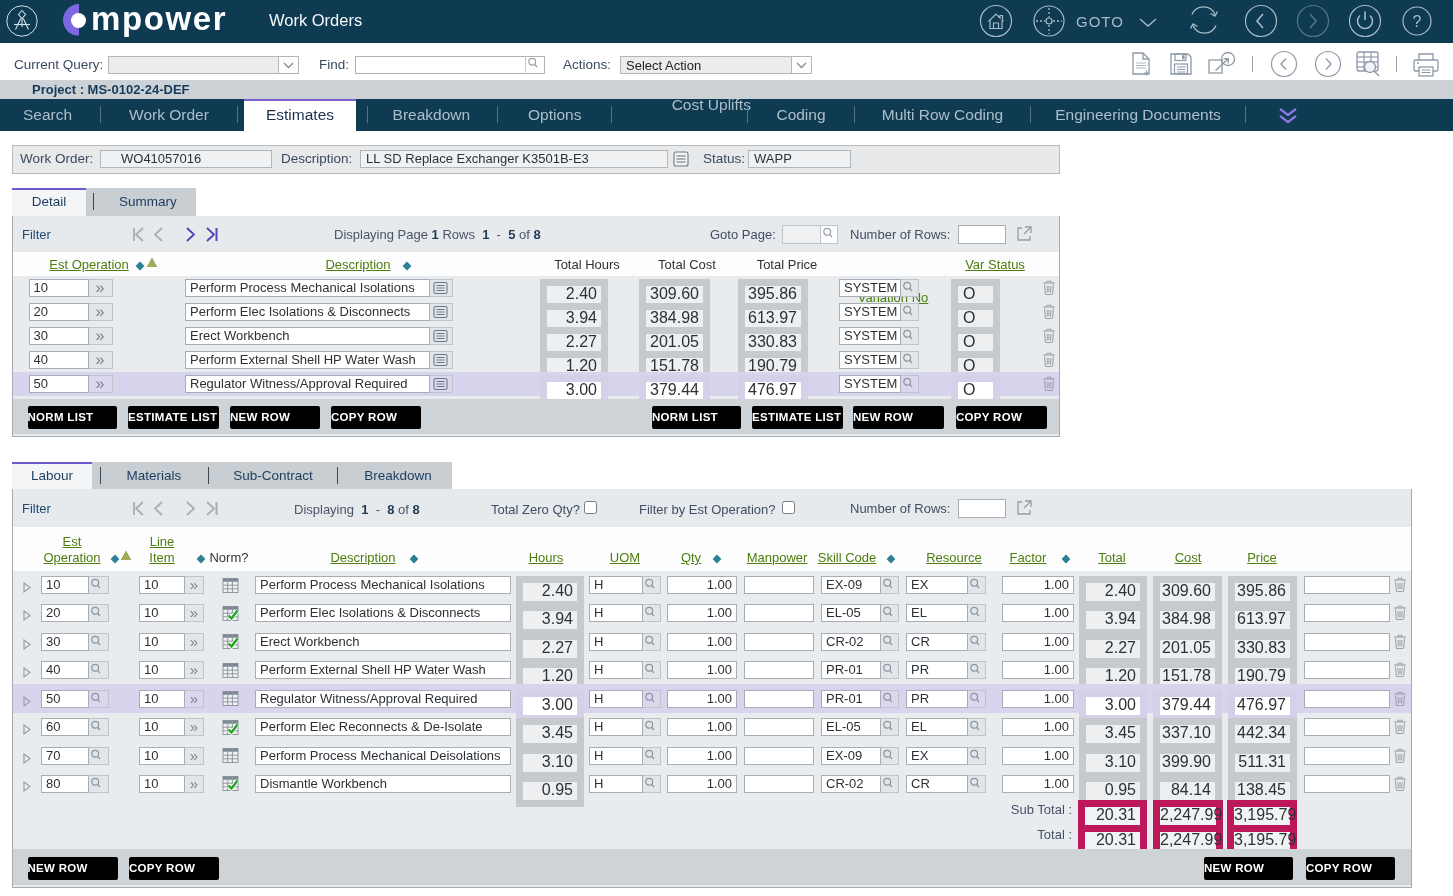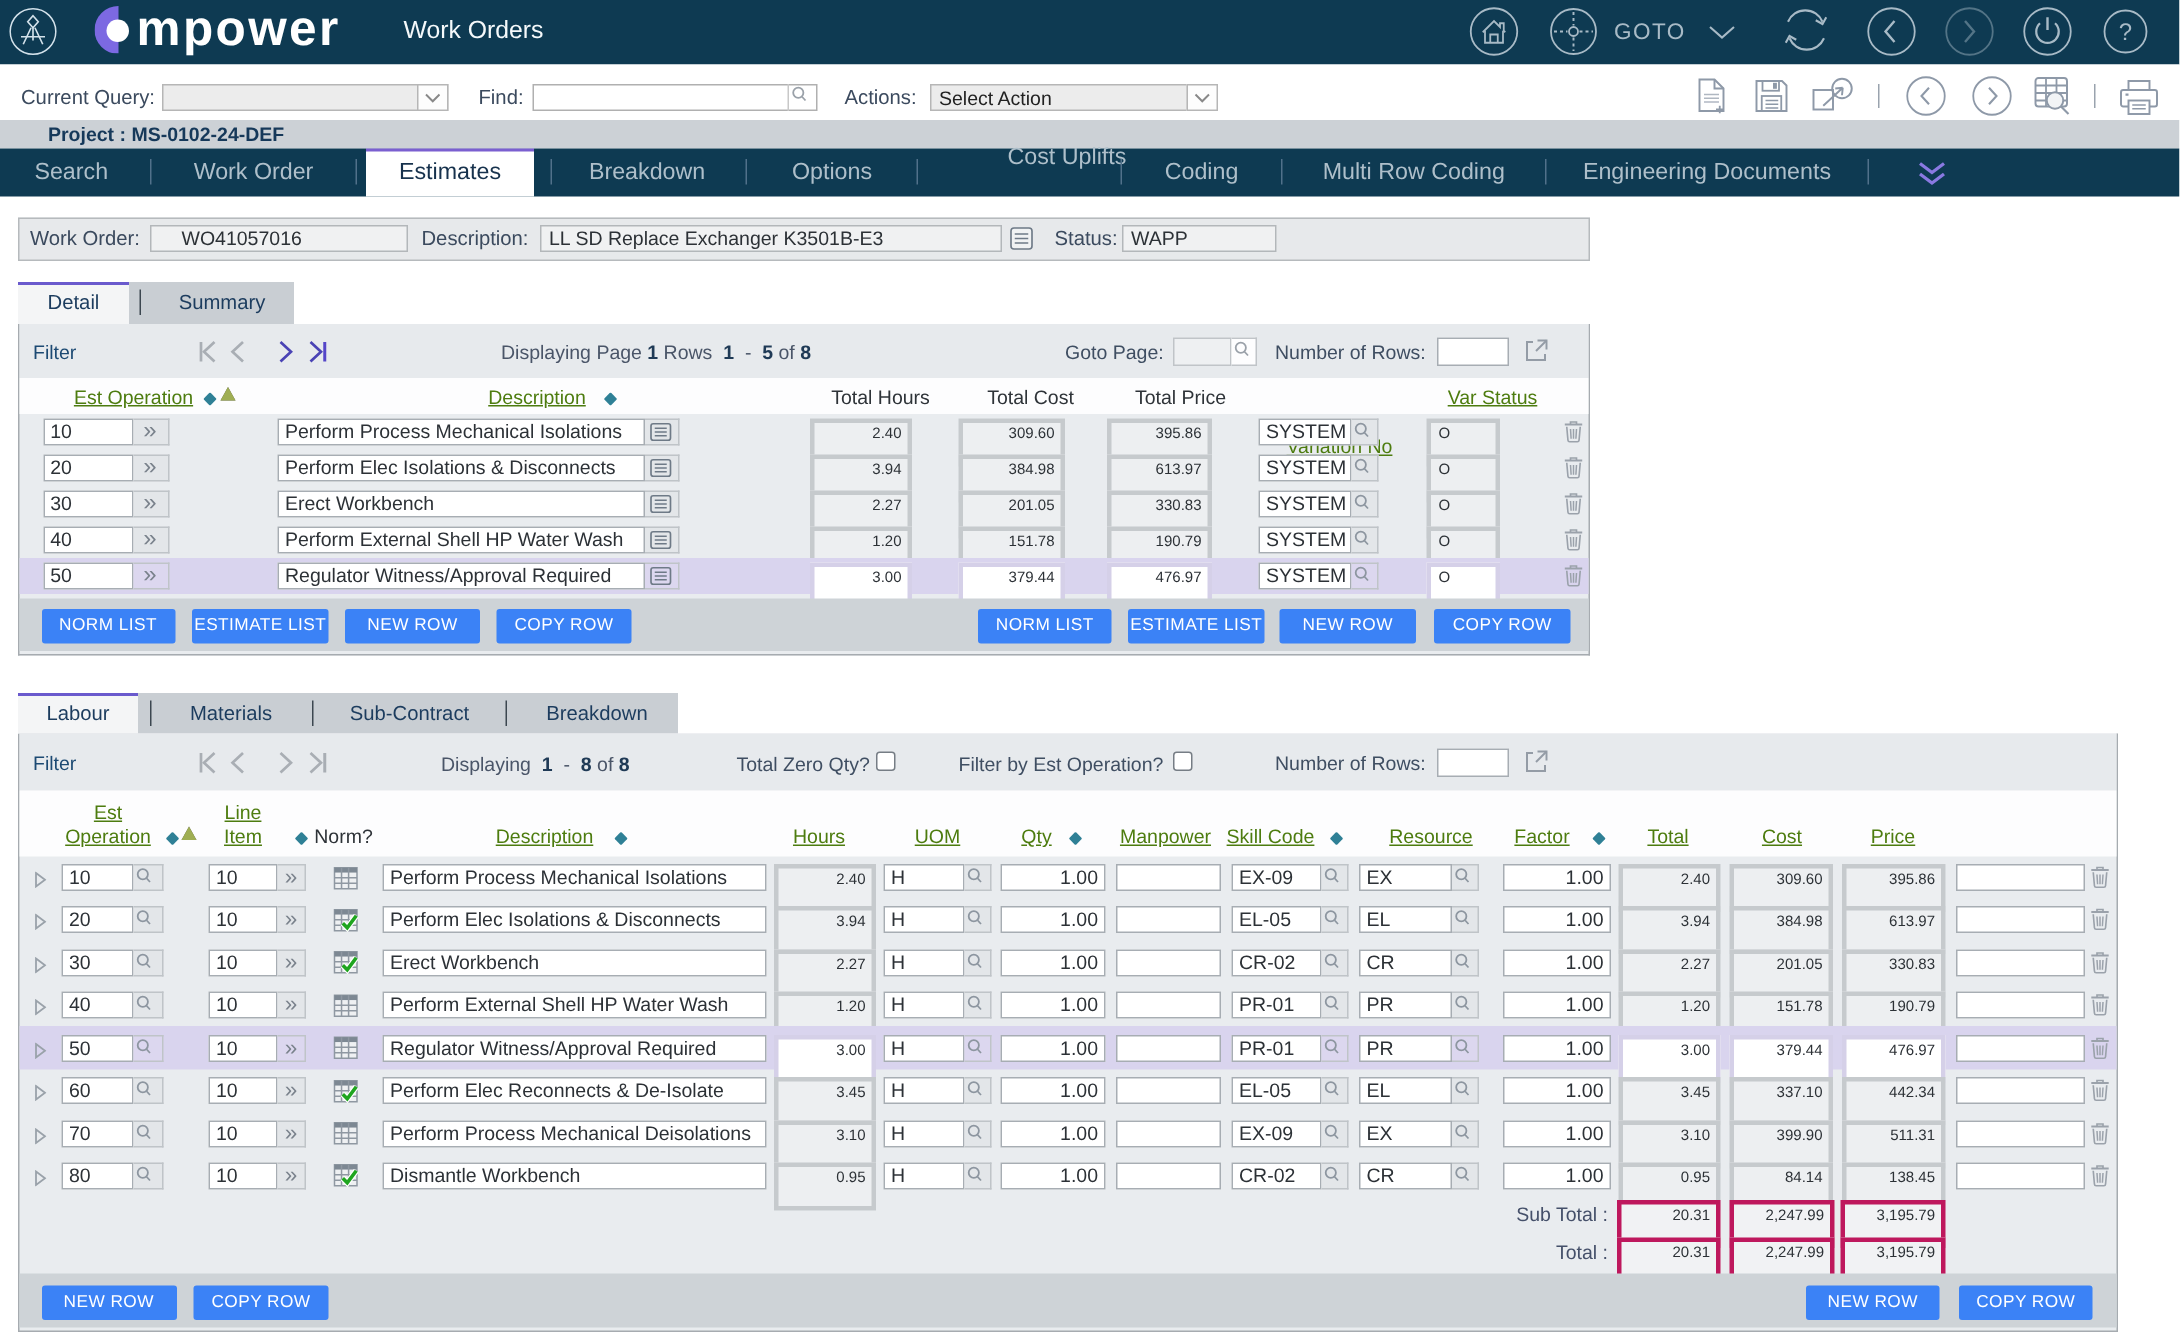--- a/index.html
+++ b/index.html
@@ -1,18 +1,18 @@
 <!DOCTYPE html>
 <html><head><meta charset="utf-8"><style>
 *{margin:0;padding:0;box-sizing:border-box;font-family:"Liberation Sans",sans-serif;}
 body{width:1453px;height:896px;background:#fff;overflow:hidden;position:relative;}
 .abs{position:absolute;}
 .lbl{font-size:13.5px;color:#3b4a5e;}
-.btn{position:absolute;background:#3b82f6;color:#fff;font-size:11.5px;font-weight:normal;text-align:center;border-radius:2px;letter-spacing:.3px;height:23px;line-height:23px;}
-.ro{position:absolute;background:#edeff1;border:3px solid #be185d;font-size:10px;color:#2c3136;text-align:right;padding-right:4px;height:32px;line-height:16px;}
+.btn{position:absolute;background:#000000;color:#fff;font-size:11.5px;font-weight:bold;border-radius:2px;letter-spacing:.3px;height:23px;line-height:23px;}
+.ro{position:absolute;background:#edeff1;border:7px solid #be185d;font-size:16px;color:#2c3136;text-align:right;padding-right:4px;height:32px;line-height:16px;}
 .wi{position:absolute;background:#fff;border:1px solid #a7adb3;font-size:13px;color:#2c3136;padding-left:4px;height:18px;line-height:16px;white-space:nowrap;overflow:hidden;}
 .mbtn{position:absolute;background:#e3e6e9;border:1px solid #bfc4c8;border-left:none;height:18px;}
 .hdr{position:absolute;font-size:13px;color:#4d7c0f;text-decoration:underline;text-align:center;white-space:nowrap;}
 .hdrn{position:absolute;font-size:13px;color:#2e3338;text-align:center;white-space:nowrap;}
 </style></head><body>
 <div class="abs" style="left:0;top:0;width:1453px;height:43px;background:#0e3a52;"></div>
 <div class="abs" style="left:4px;top:3px;"><svg width="36" height="36" viewBox="0 0 36 36" style="">
       <circle cx="18" cy="18" r="15.2" fill="none" stroke="#d3e1ea" stroke-width="1"></circle>
       <path d="M18 7.5 L21.5 11.5 L18 15.5 L14.5 11.5 Z" fill="none" stroke="#d3e1ea" stroke-width="1.1"></path>
       <path d="M16.7 15.5 L11.5 26.5 M19.3 15.5 L24.5 26.5" stroke="#d3e1ea" stroke-width="1.1" fill="none"></path>

